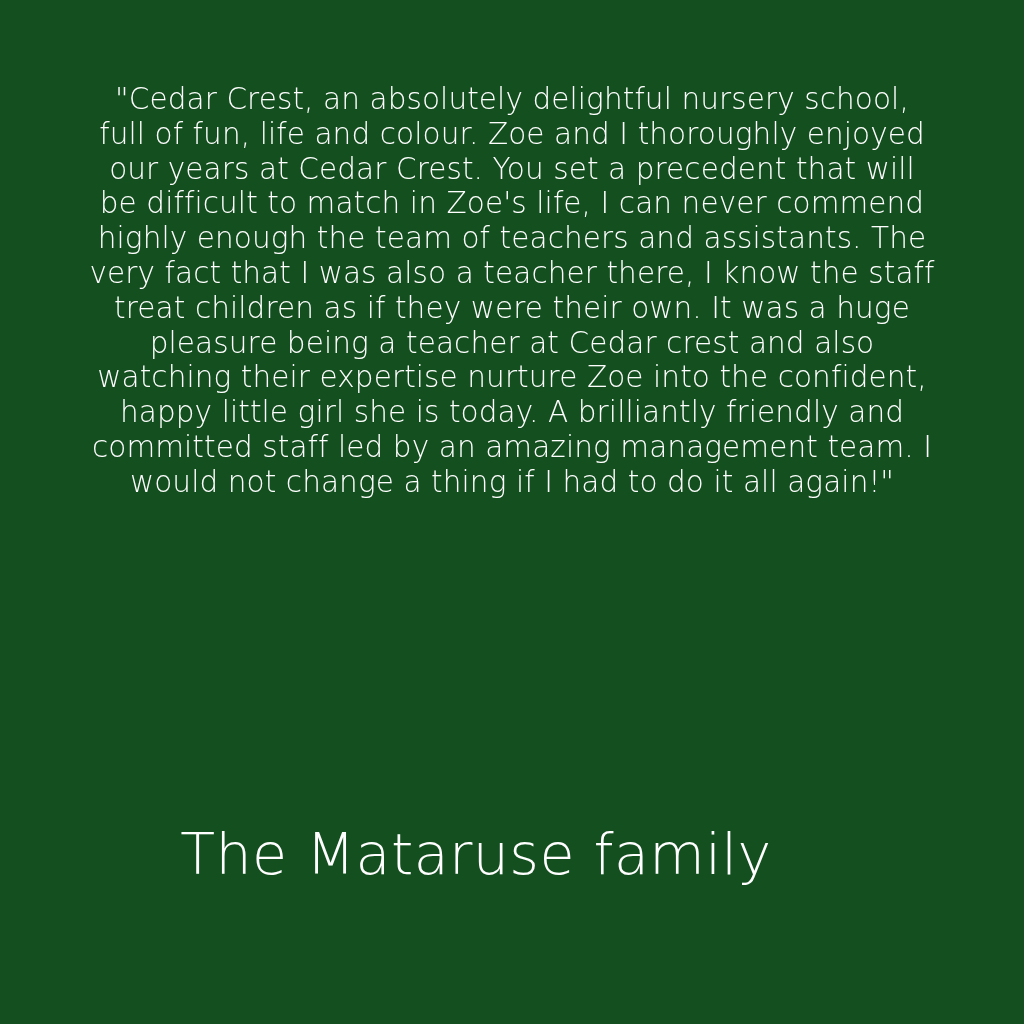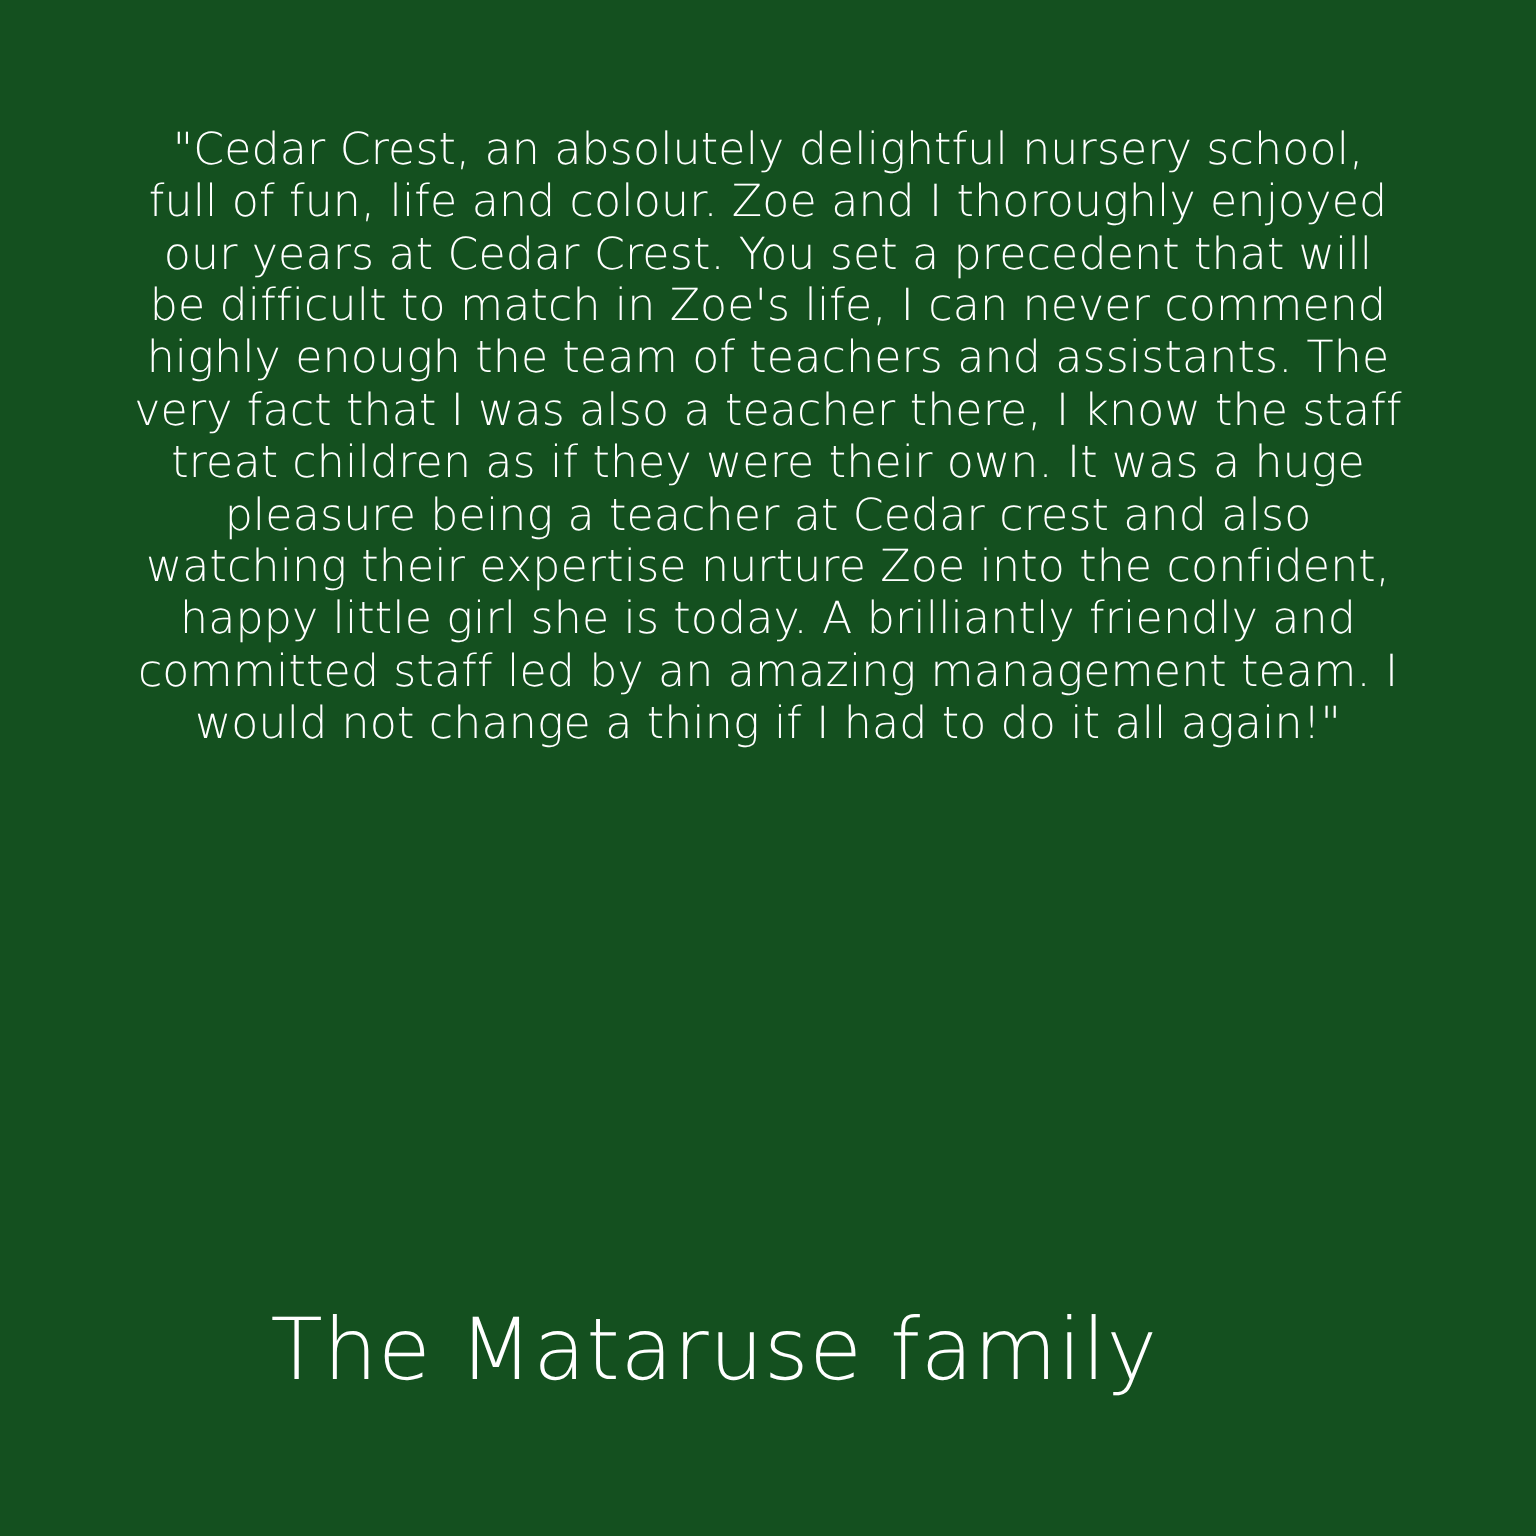--- a/index.html
+++ b/index.html
@@ -32,21 +32,21 @@
     font-family: "DejaVu Sans", sans-serif;
     font-size: 29.5px;
     line-height: 34.8px;
     font-weight: 300;
     letter-spacing: 0.1px;
     white-space: pre-wrap;
     margin: 0;
   }
   .attribution-block {
     position: absolute;
-    top: 866px;
+    top: 820px;
     left: 0;
     width: 952px;
     text-align: center;
   }
   .attribution-text {
     color: #ffffff;
     font-family: "DejaVu Sans", sans-serif;
     font-size: 57px;
     line-height: 68px;
     font-weight: 300;

